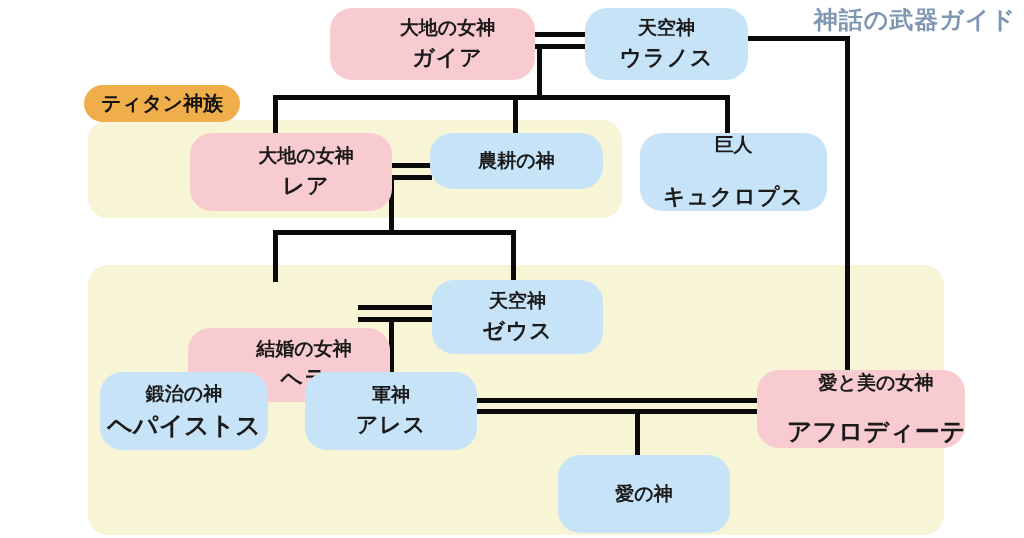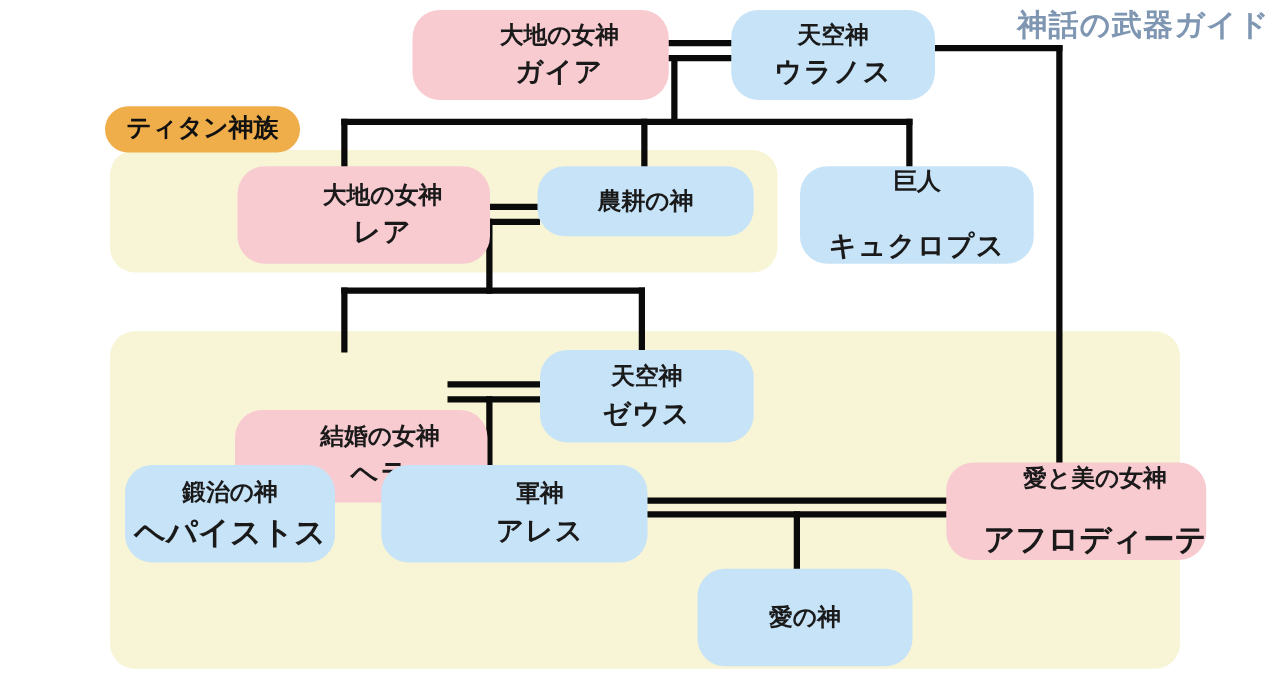--- a/index.html
+++ b/index.html
@@ -92,21 +92,21 @@
   </div>
   <div class="node blue" style="left:432px;top:280px;width:171px;height:74px;">
     <span class="node-title">天空神</span>
     <span class="node-name">ゼウス</span>
   </div>
 
   <div class="node blue tight" style="left:100px;top:372px;width:168px;height:78px;">
     <span class="node-title">鍛治の神</span>
     <span class="node-name">ヘパイストス</span>
   </div>
-  <div class="node blue" style="left:305px;top:372px;width:172px;height:78px;padding-left:41px;">
+  <div class="node blue" style="left:305px;top:372px;width:172px;height:78px;">
     <span class="node-title">軍神</span>
     <span class="node-name">アレス</span>
   </div>
   <div class="node pink tight" style="left:757px;top:370px;width:178px;height:78px;justify-content:space-between;">
     <span class="node-title">愛と美の女神</span>
     <span class="node-name">アフロディーテ</span>
   </div>
 
   <div class="node blue" style="left:558px;top:455px;width:172px;height:78px;text-align:right;">
     <span class="node-title">愛の神</span>

